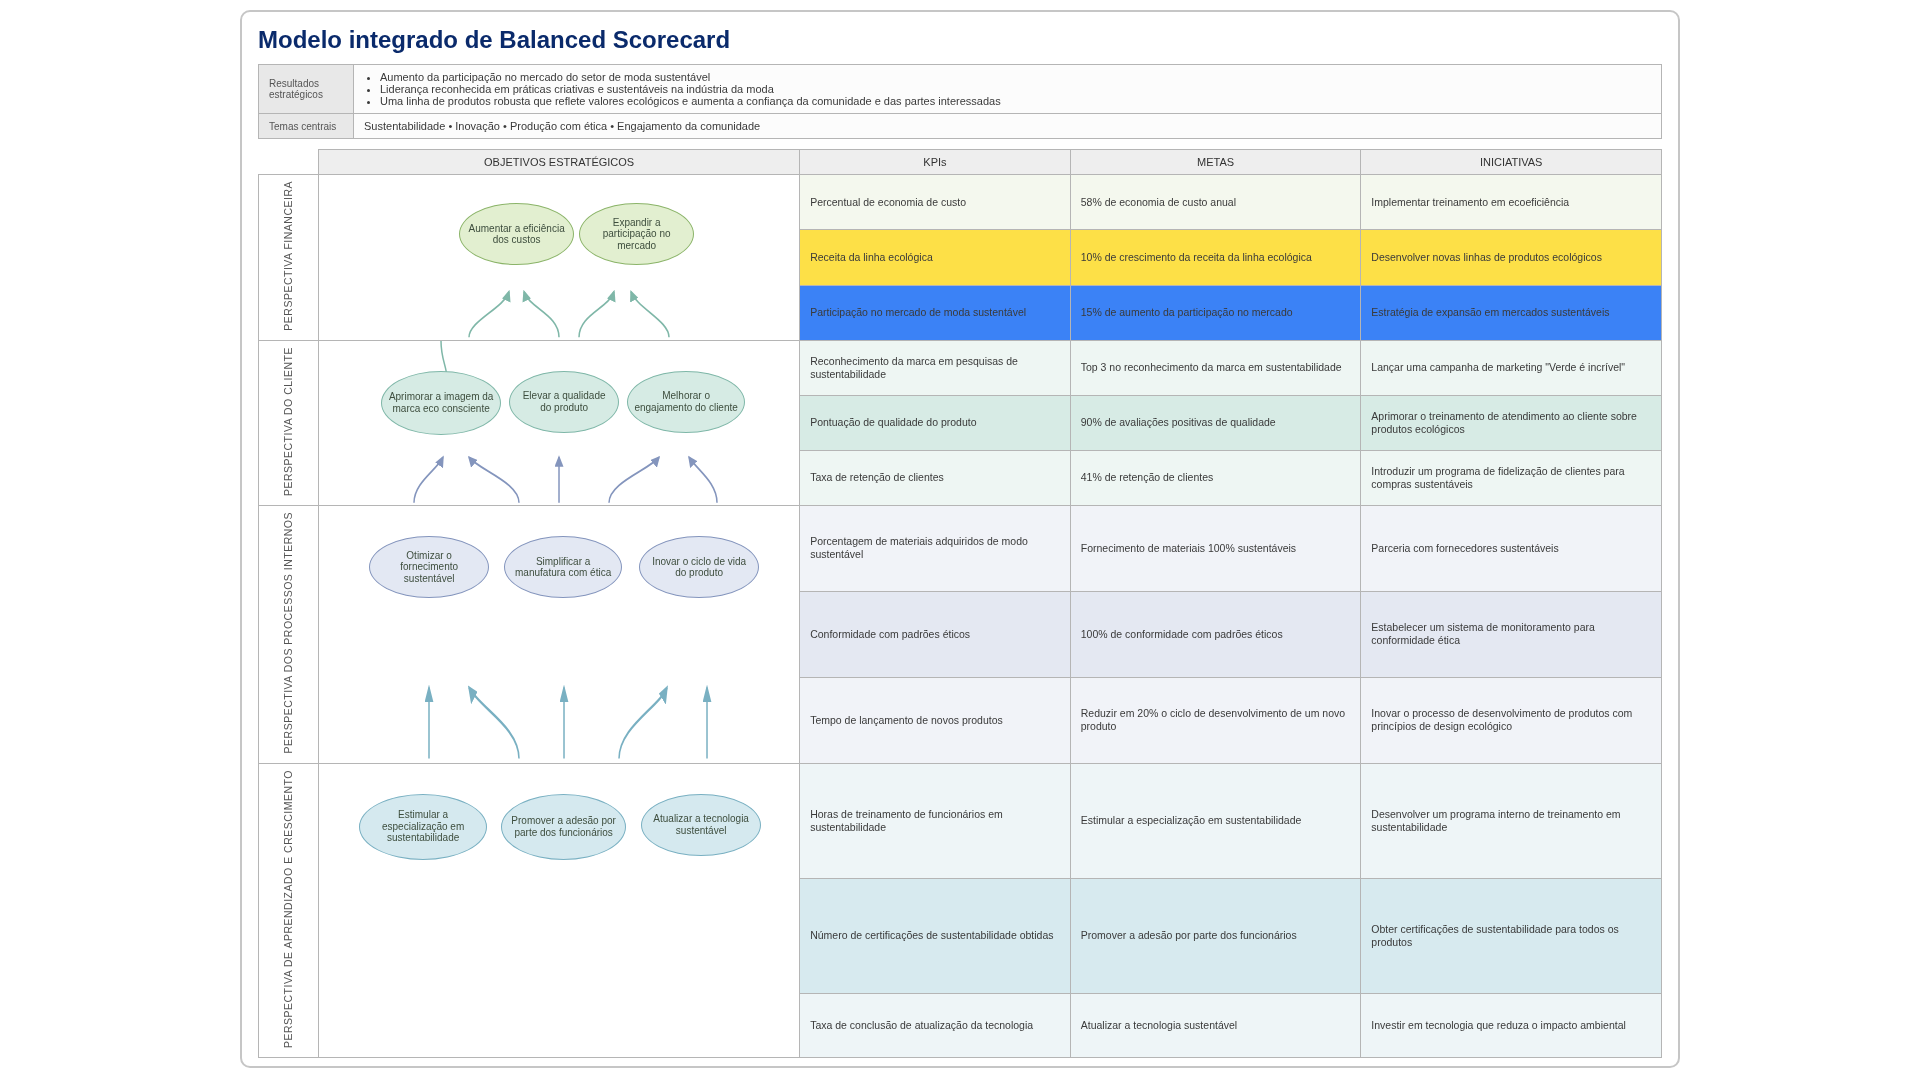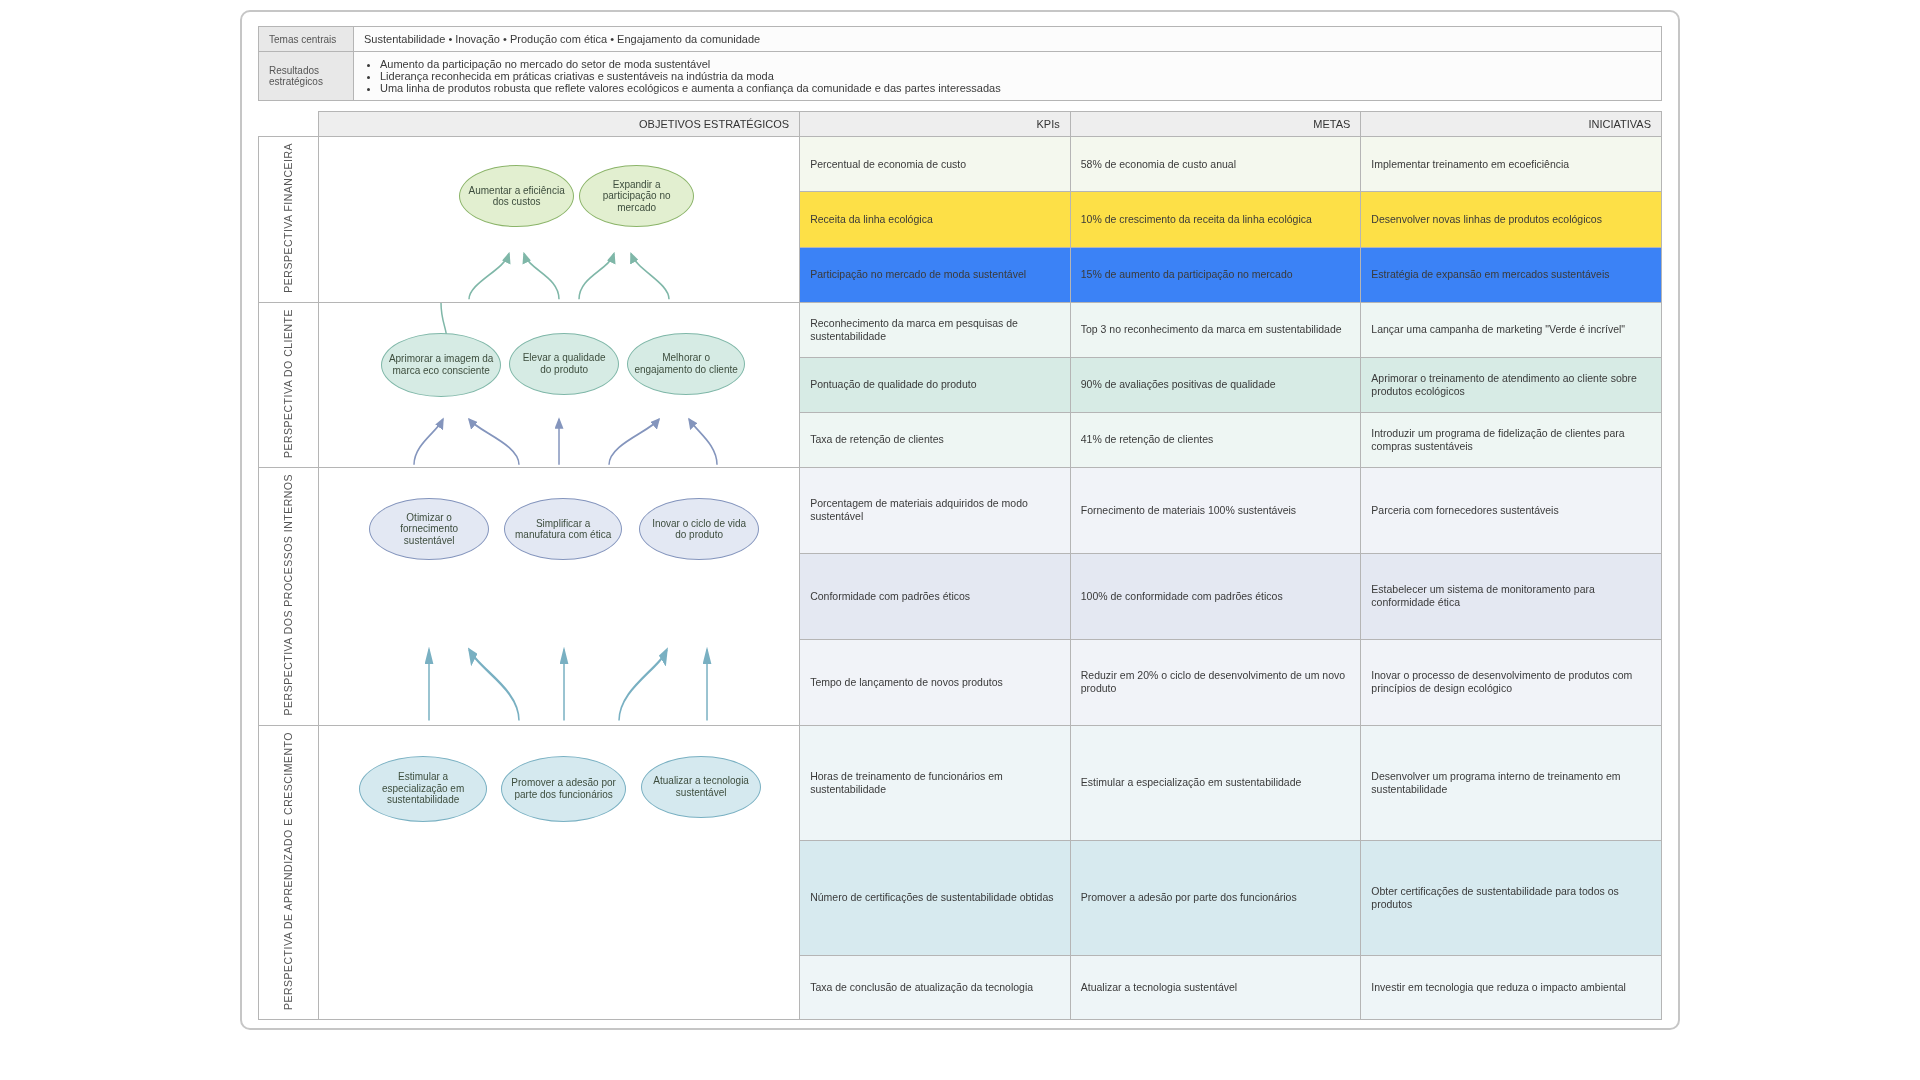--- a/index.html
+++ b/index.html
@@ -4,56 +4,57 @@
 <style>
 *{box-sizing:border-box;margin:0;padding:0}
 body{font-family:"Segoe UI",Arial,sans-serif;font-size:11px;color:#3a3a3a;background:#fff;padding:10px}
 .frame{border:2px solid #c6c6c6;border-radius:10px;padding:14px 16px 8px;width:1440px;margin:0 auto;background:#fff}
 h1{font-size:24px;font-weight:700;color:#0a2a6b;margin-bottom:10px}
 .meta{width:100%;border-collapse:collapse;border:1px solid #b5b5b5;margin-bottom:10px}
 .meta td{border:1px solid #b5b5b5;padding:6px 10px;background:#fcfcfc;vertical-align:middle}
 .meta td.lbl{width:95px;background:#e8e8e8;color:#555;font-size:10px}
 .meta ul{list-style:disc;padding-left:16px}
 .bsc{width:100%;border-collapse:collapse;border:1px solid #b5b5b5;table-layout:fixed}
-.bsc th{border:1px solid #b5b5b5;background:#eee;padding:6px 10px;text-align:right;font-size:11px;font-weight:400;color:#333}
+.bsc th{border:1px solid #b5b5b5;background:#eee;padding:6px 10px;text-align:center;font-size:11px;font-weight:400;color:#333}
 .bsc td{border:1px solid #b5b5b5;padding:1px 10px;vertical-align:middle;font-size:10.5px;line-height:1.25}
 .rowlbl{background:#fff;text-align:center;font-size:10px;letter-spacing:.5px;color:#555;padding:0!important}
 .rowlbl .vt{writing-mode:vertical-rl;transform:rotate(180deg);display:inline-block;white-space:nowrap;padding:6px 2px}
 .map{position:relative;height:100%;min-height:120px;padding:0!important}
 .oval{position:absolute;border-radius:50%;display:flex;align-items:center;justify-content:center;text-align:center;font-size:10px;line-height:1.15;padding:6px;color:#3d4d3d}
 .fin .oval{background:#e2efd0;border:1.5px solid #8bb469}
 .cli .oval{background:#d6ebe4;border:1.5px solid #7fb7a8}
 .pro .oval{background:#e3e8f3;border:1.5px solid #8495bd}
 .lea .oval{background:#d5e9ef;border:1.5px solid #79b0c2}
 .fin1{background:#f4f8ee}.fin2{background:#fde047}.fin3{background:#3b82f6}
 .cli1{background:#eef6f3}.cli2{background:#d7ebe5}.cli3{background:#eef6f3}
 .pro1{background:#f1f3f8}.pro2{background:#e4e8f2}.pro3{background:#f1f3f8}
 .lea1{background:#eef5f7}.lea2{background:#d7eaef}.lea3{background:#eef5f7}
 svg.arrows{position:absolute;left:0;top:0;width:100%;height:100%;pointer-events:none}
 </style>
 </head>
 <body>
 
 <div class="frame">
+<h1>Modelo integrado de Balanced Scorecard</h1>
 
 <table class="meta">
 <tbody>
-<tr>
-          <td class="lbl">Temas centrais</td>
-          <td>Sustentabilidade  •  Inovação  •  Produção com ética  •  Engajamento da comunidade</td>
-        </tr>
 <tr>
           <td class="lbl">Resultados estratégicos</td>
           <td>
             <ul>
 <li>Aumento da participação no mercado do setor de moda sustentável</li>
 <li>Liderança reconhecida em práticas criativas e sustentáveis na indústria da moda</li>
 <li>Uma linha de produtos robusta que reflete valores ecológicos e aumenta a confiança da comunidade e das partes interessadas</li>
 </ul>
           </td>
+        </tr>
+<tr>
+          <td class="lbl">Temas centrais</td>
+          <td>Sustentabilidade  •  Inovação  •  Produção com ética  •  Engajamento da comunidade</td>
         </tr>
 </tbody>
     </table>
 
 <table class="bsc">
 <colgroup>
         <col style="width:60px">
         <col style="width:480px">
         <col style="width:270px">
         <col style="width:290px">

